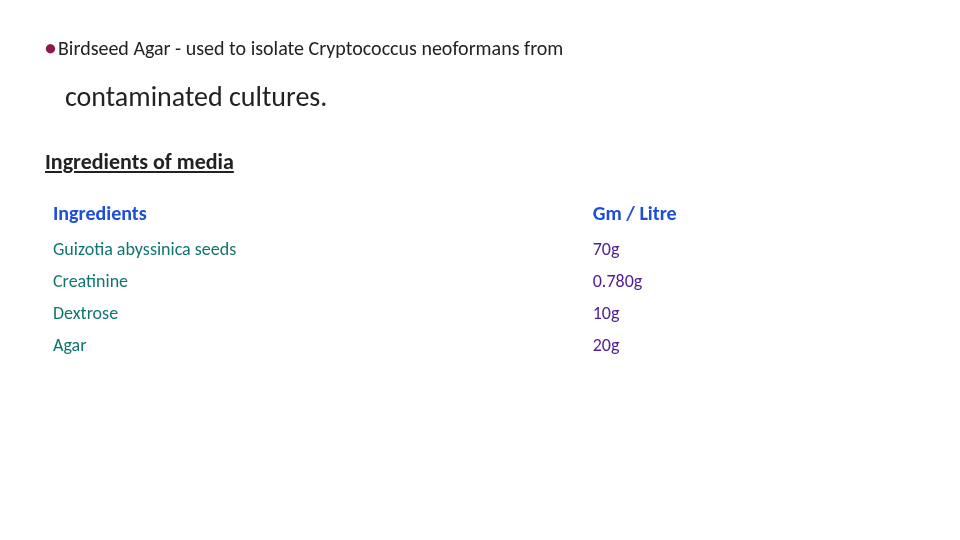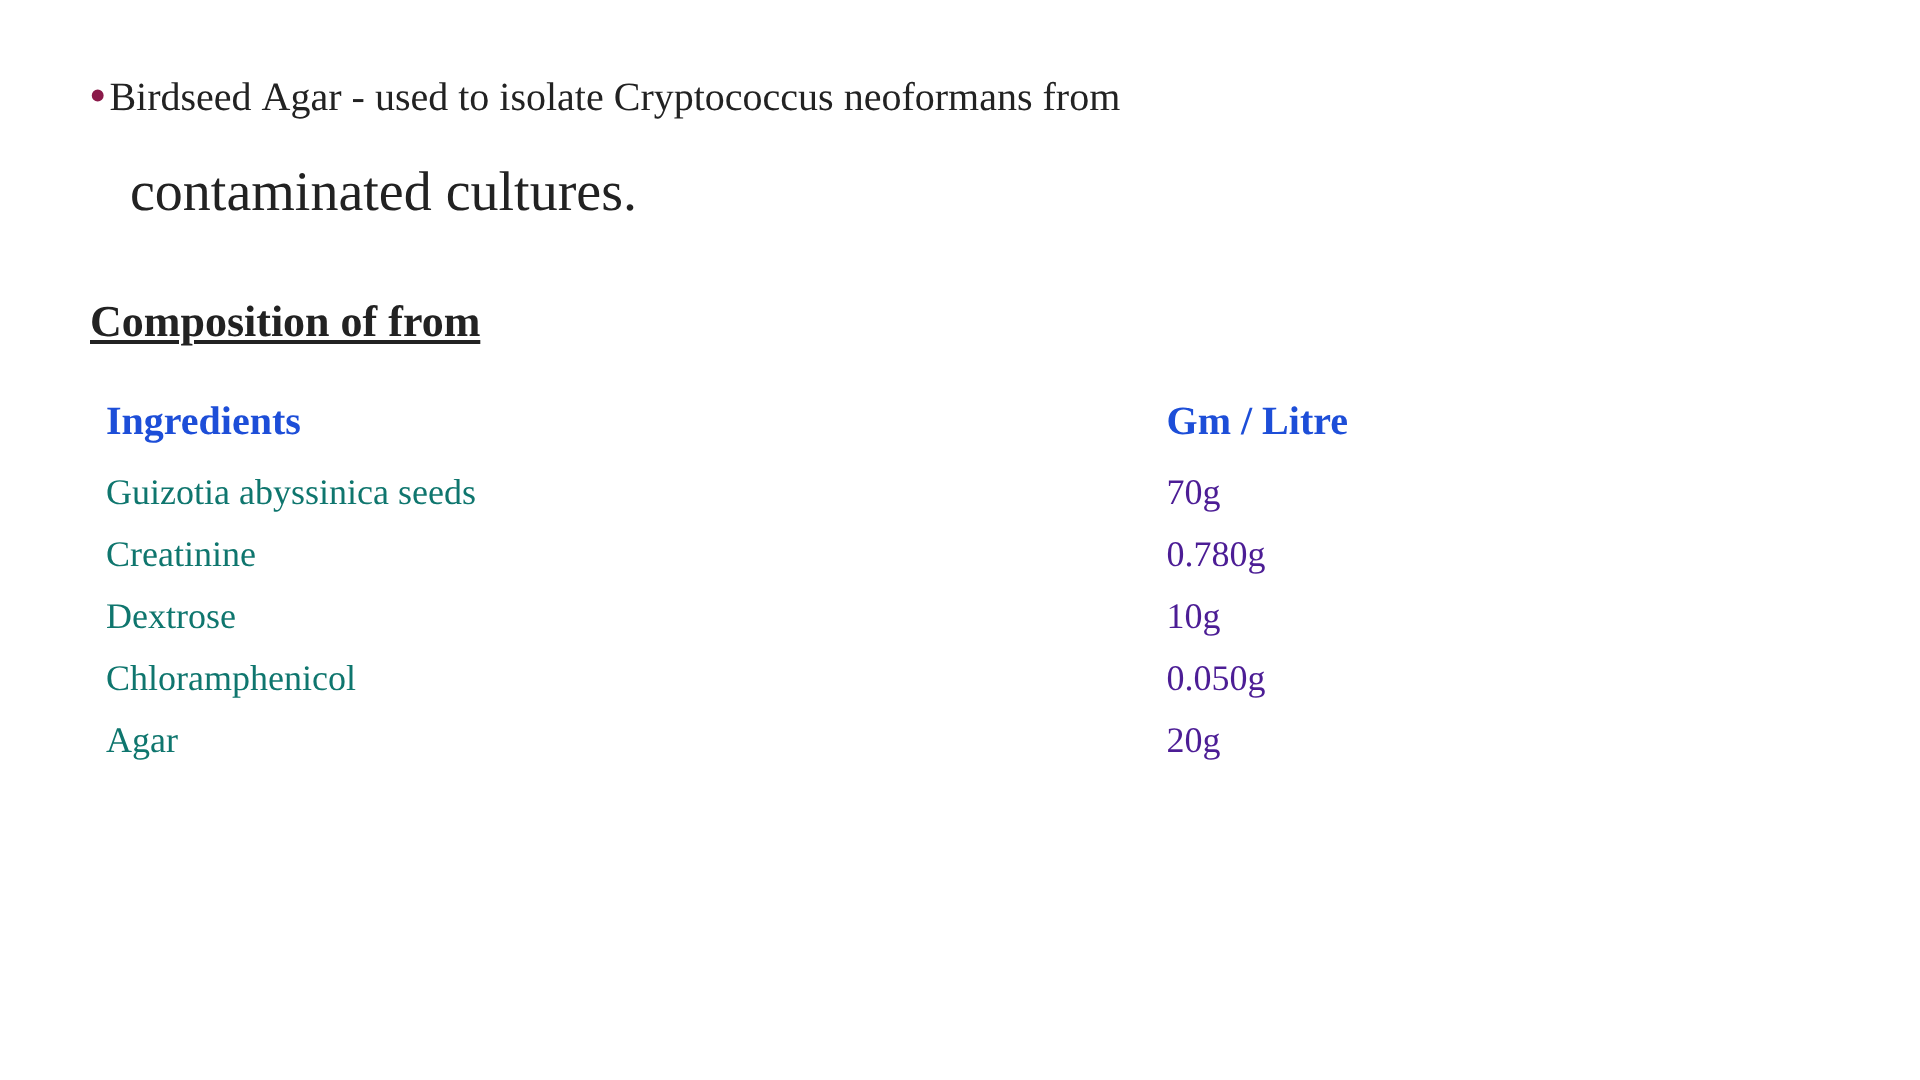--- a/index.html
+++ b/index.html
@@ -1,19 +1,18 @@
 <!DOCTYPE html>
 <html><head>
   <meta charset="utf-8">
   <style>
     * {
       margin: 0;
       padding: 0;
       box-sizing: border-box;
-      font-family: Liberation Serif, serif;
     }
 
     body {
       width: 960px;
       height: 540px;
       background: #ffffff;
       font-family: 'Calibri', 'Segoe UI', Arial, sans-serif;
       font-size: 18px;
       color: #222222;
       overflow: hidden;
@@ -87,21 +86,21 @@
 </head>
 <body>
 
 <div class="page-container">
 
   <div class="intro-line">
     <span class="bullet-dot">•</span><span>Birdseed</span>&nbsp;<span>Agar</span><span> -  used  to  isolate  Cryptococcus  neoformans  from</span>
   </div>
   <div class="second-line">contaminated cultures.</div>
 
-  <div class="section-title">Composition of from</div>
+  <div class="section-title">Ingredients of media</div>
 
   <table class="composition-table">
     <thead>
       <tr>
         <th>Ingredients</th>
         <th class="right-col">Gm / Litre</th>
       </tr>
     </thead>
     <tbody id="table-body">
     <tr>
@@ -110,23 +109,19 @@
         </tr>
         <tr>
           <td>Creatinine</td>
           <td class="right-col">0.780g</td>
         </tr>
         <tr>
           <td>Dextrose</td>
           <td class="right-col">10g</td>
         </tr>
         <tr>
-          <td>Chloramphenicol</td>
-          <td class="right-col">0.050g</td>
-        </tr>
-        <tr>
           <td>Agar</td>
           <td class="right-col">20g</td>
         </tr>
       </tbody>
   </table>
 
 </div>
 
 </body></html>

